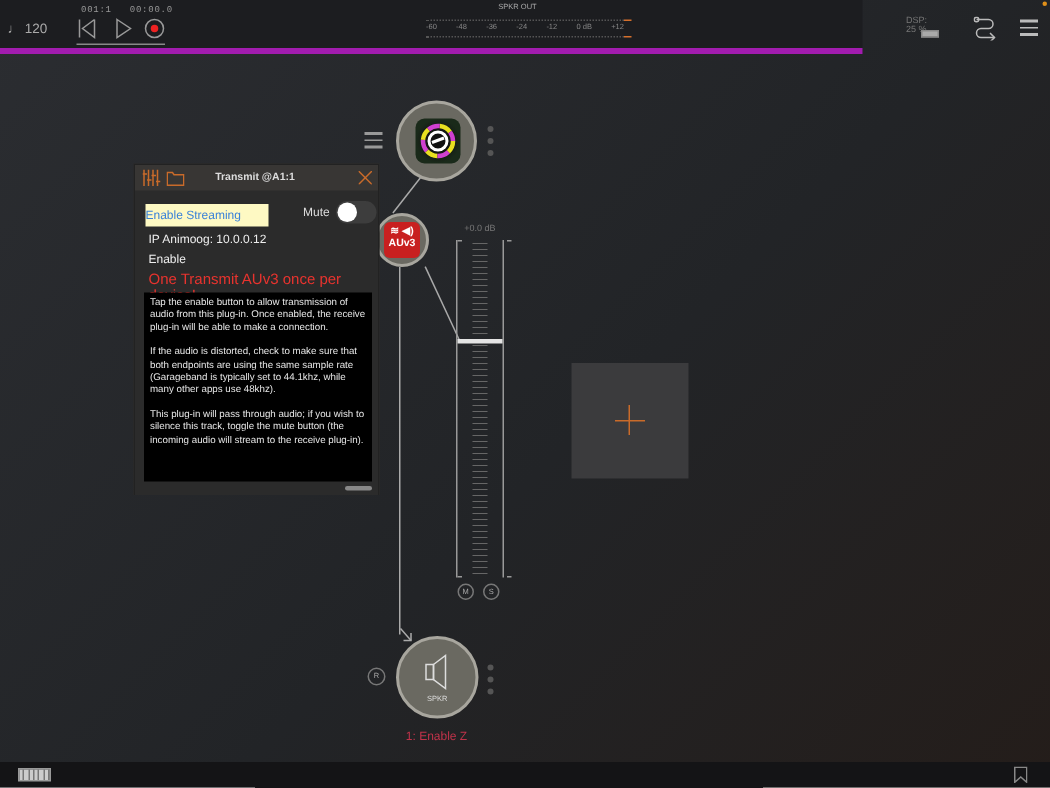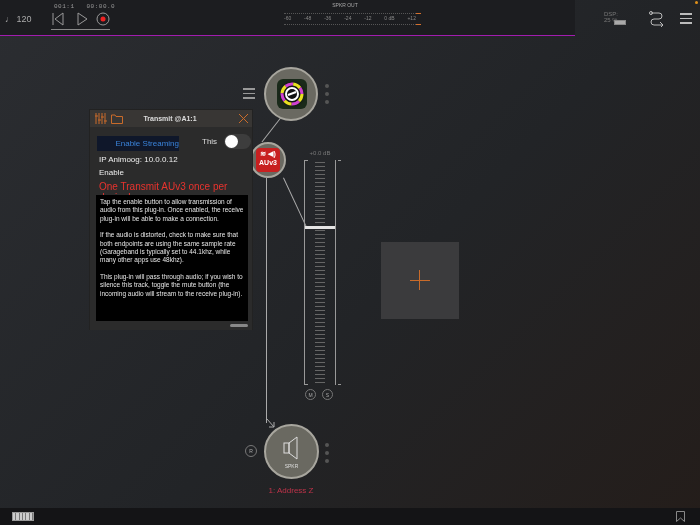--- a/index.html
+++ b/index.html
@@ -1,18 +1,18 @@
 <!DOCTYPE html>
 <html><head>
 <meta charset="utf-8">
 <style>
 *{box-sizing:border-box;margin:0;padding:0}
 html,body{width:700px;height:525px;overflow:hidden}
 body{background:linear-gradient(135deg,#2b2d31 0%,#222427 55%,#241d1a 100%);font-family:"Liberation Sans",sans-serif;color:#ccc;position:relative}
-.topbar{position:absolute;left:0;top:0;width:575px;height:36px;background:#1c1d20;border-bottom:1px solid #a21caf}
+.topbar{position:absolute;left:0;top:0;width:575px;height:36px;background:#1c1d20;border-bottom:4px solid #a21caf}
 .tempo{position:absolute;left:5px;top:14px;font-size:9px;color:#aaa}
 .pos{position:absolute;left:54px;top:3px;font-family:"Liberation Mono",monospace;font-size:6px;color:#999;letter-spacing:0.5px}
 .pos span{margin-right:12px}
 .transport{position:absolute;left:50px;top:12px;width:60px;height:16px}
 .tbtn{position:absolute;top:0;cursor:pointer}
 .tunder{position:absolute;left:51px;top:29px;width:59px;height:1px;background:#888}
 .meter{position:absolute;left:280px;top:1px;width:140px;height:30px}
 .meter-title{position:absolute;left:0;width:130px;top:1px;text-align:center;font-size:5px;color:#aaa}
 .meter-scale{position:absolute;left:4px;top:14px;width:132px;height:8px;font-size:5px;color:#888;display:flex;justify-content:space-between}
 .meter-line{position:absolute;left:4px;top:12px;width:132px;height:1px;border-top:1px dotted #555}
@@ -54,21 +54,21 @@
 .ms-btn{position:absolute;top:389px;width:11px;height:11px;border-radius:50%;border:1px solid #777;font-size:5px;color:#aaa;text-align:center;line-height:10px;cursor:pointer}
 .add-slot{position:absolute;left:381px;top:242px;width:78px;height:77px;background:#3b3b3d;cursor:pointer}
 .add-slot .h{position:absolute;left:29px;top:38px;width:20px;height:1px;background:#c96b2a}
 .add-slot .v{position:absolute;left:38px;top:28px;width:1px;height:20px;background:#c96b2a}
 
 .plugin{position:absolute;left:89px;top:109px;width:164px;height:221px;background:#3a3836;border:1px solid #222}
 .ph{position:absolute;left:0;top:0;width:162px;height:17px;background:#383634}
 .ph-title{position:absolute;left:30px;width:100px;top:5px;text-align:center;font-size:7px;font-weight:bold;color:#ddd}
 .ph-ico{position:absolute;top:3px;cursor:pointer}
 .pbody{position:absolute;left:0;top:17px;width:162px;height:203px;background:#2b2b2b}
-.en-btn{position:absolute;left:7px;top:9px;width:82px;height:15px;background:#0f172a;color:#3a82d8;font-size:8px;text-align:right;line-height:15px;cursor:pointer}
+.en-btn{position:absolute;left:7px;top:9px;width:82px;height:15px;background:#fef9c3;color:#3a82d8;font-size:8px;text-align:left;line-height:15px;cursor:pointer}
 .mute-label{position:absolute;left:112px;top:10px;font-size:8px;color:#ddd}
 .toggle{position:absolute;left:134px;top:7px;width:27px;height:15px;border-radius:8px;background:#3d3d3d;cursor:pointer}
 .toggle i{position:absolute;left:1px;top:1px;width:13px;height:13px;border-radius:50%;background:#fff}
 .ip{position:absolute;left:9px;top:28px;font-size:8px;color:#eee}
 .enabled{position:absolute;left:9px;top:41px;font-size:8px;color:#eee}
 .warn{position:absolute;left:9px;top:54px;font-size:10px;color:#e8332e}
 .desc{position:absolute;left:6px;top:68px;width:152px;height:126px;background:#000;padding:3px 4px;font-size:6.5px;line-height:8.4px;color:#e6e6e6}
 .desc p{margin-bottom:8px}
 .scrollbar{position:absolute;left:140px;top:197px;width:18px;height:3px;border-radius:2px;background:#888;cursor:pointer}
 </style>
@@ -179,21 +179,21 @@
       <rect x="1" y="7" width="5" height="10" fill="none" stroke="#ddd"></rect>
       <polygon points="6,7 14,1 14,23 6,17" fill="none" stroke="#ddd"></polygon>
     </svg>
   <div class="spk-label">SPKR</div>
 </div>
 <div class="node-dots" style="left:325px;top:443px">
     <i></i>
     <i></i>
     <i></i>
   </div>
-<div class="track-name">1: Address Z</div>
+<div class="track-name">1: Enable Z</div>
 
 <div class="plugin">
   <div class="ph">
     <svg class="ph-ico" style="left:5px" width="12" height="11">
         <g stroke="#c96b2a">
           <line x1="1" y1="0" x2="1" y2="11"></line>
           <line x1="4" y1="0" x2="4" y2="11"></line>
           <line x1="7" y1="0" x2="7" y2="11"></line>
           <line x1="10" y1="0" x2="10" y2="11"></line>
           <line x1="0" y1="3" x2="3" y2="3"></line>
@@ -206,21 +206,21 @@
         <path d="M0.5 2 H4 L5 3.5 H11.5 V10.5 H0.5 Z" fill="none" stroke="#c96b2a"></path>
       </svg>
     <div class="ph-title">Transmit @A1:1</div>
     <svg class="ph-ico" style="left:149px;top:4px" width="9" height="9">
         <line x1="0" y1="0" x2="9" y2="9" stroke="#c96b2a"></line>
         <line x1="9" y1="0" x2="0" y2="9" stroke="#c96b2a"></line>
       </svg>
   </div>
   <div class="pbody">
     <div class="en-btn">Enable Streaming</div>
-    <div class="mute-label">This</div>
+    <div class="mute-label">Mute</div>
     <div class="toggle">
         <i></i>
       </div>
     <div class="ip">IP Animoog: 10.0.0.12</div>
     <div class="enabled">Enable</div>
     <div class="warn">One Transmit AUv3 once per device!</div>
     <div class="desc">
       <p>Tap the enable button to allow transmission of audio from this plug-in.  Once enabled, the receive plug-in will be able to make a connection.</p>
       <p>If the audio is distorted, check to make sure that both endpoints are using the same sample rate (Garageband is typically set to 44.1khz, while many other apps use 48khz).</p>
       <p>This plug-in will pass through audio; if you wish to silence this track, toggle the mute button (the incoming audio will stream to the receive plug-in).</p>

